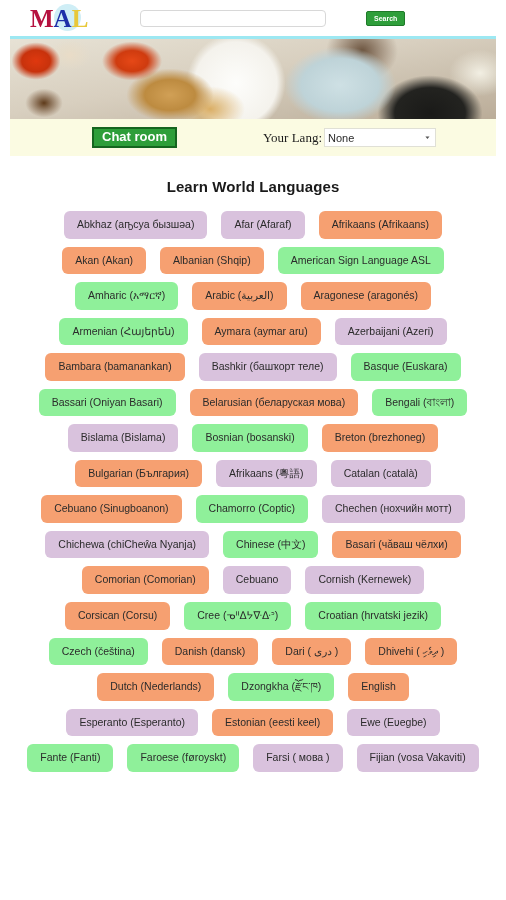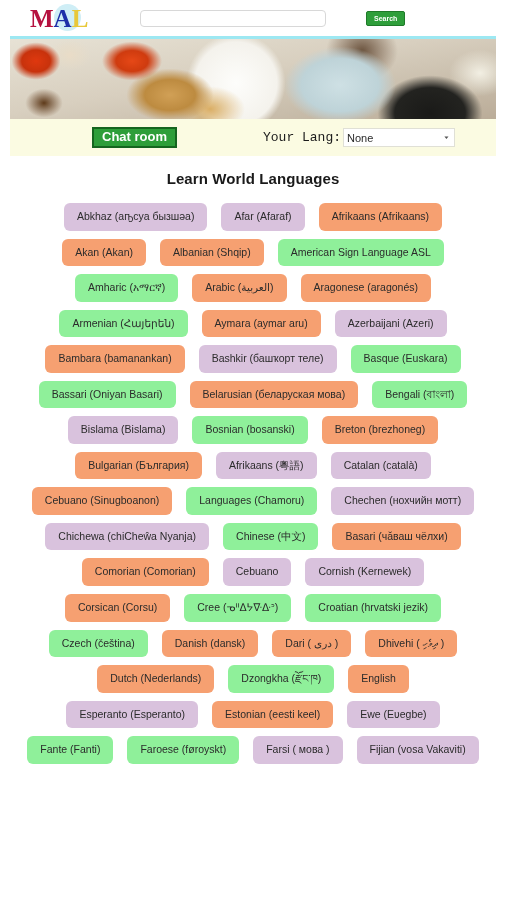--- a/index.html
+++ b/index.html
@@ -122,21 +122,21 @@
     cursor: pointer;
     font-family: "Liberation Sans", sans-serif;
   }
   .lang-pick {
     display: flex; align-items: center;
     margin-left: 86px;
   }
   .lang-label {
     font-size: 13px;
     color: #1b1b1b;
-    font-family: Liberation Mono, monospace;
+    font-family: Liberation Serif, serif;
     margin-right: 2px;
   }
   .lang-select {
     width: 112px; height: 19px;
     background: #ffffff;
     border: 1px solid #e0e0d6;
     font-size: 11px;
     color: #2a2a2a;
     padding-left: 3px;
     display: flex; align-items: center;
@@ -145,21 +145,21 @@
     font-family: "Liberation Sans", sans-serif;
   }
   .lang-select .caret {
     font-size: 7px;
     color: #555;
     margin-right: 4px;
     transform: scaleY(0.6);
   }
 
   
-  .main { padding-top: 14px; }
+  .main { padding-top: 22px; }
   .page-title {
     text-align: center;
     font-size: 15px;
     font-weight: bold;
     color: #1a1a1a;
     letter-spacing: 0.1px;
     margin-bottom: 16px;
     font-family: "Liberation Sans", sans-serif;
   }
   .tag-rows { padding: 0 8px; }
@@ -256,21 +256,21 @@
           <div class="tag green">Bosnian (bosanski)</div>
           <div class="tag orange">Breton (brezhoneg)</div>
         </div>
         <div class="tag-row">
           <div class="tag orange">Bulgarian (България)</div>
           <div class="tag purple">Afrikaans (粵語)</div>
           <div class="tag purple">Catalan (català)</div>
         </div>
         <div class="tag-row">
           <div class="tag orange">Cebuano (Sinugboanon)</div>
-          <div class="tag green">Languages (Chamoru)</div>
+          <div class="tag green">Chamorro (Coptic)</div>
           <div class="tag purple">Chechen (нохчийн мотт)</div>
         </div>
         <div class="tag-row">
           <div class="tag purple">Chichewa (chiCheŵa Nyanja)</div>
           <div class="tag green">Chinese (中文)</div>
           <div class="tag orange">Basari (чӑваш чёлхи)</div>
         </div>
         <div class="tag-row">
           <div class="tag orange">Comorian (Comorian)</div>
           <div class="tag purple">Cebuano</div>

